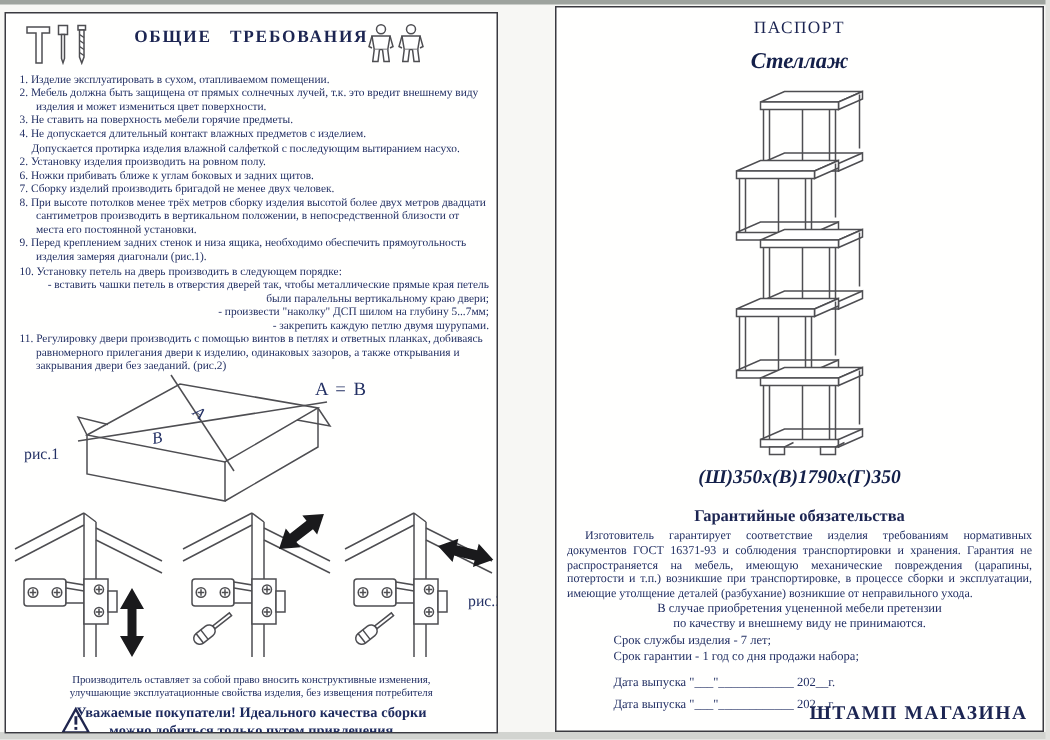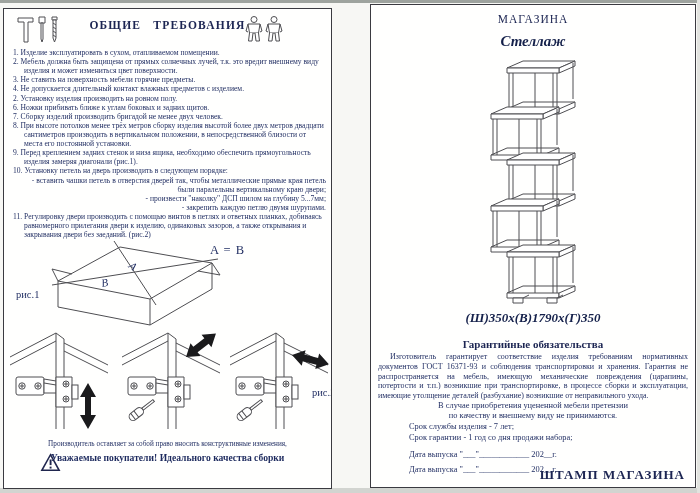--- a/index.html
+++ b/index.html
@@ -101,20 +101,21 @@
         </g>
       </svg>
     </span>
   </div>
 
   <div class="req-list">
     <p class="num">1. Изделие эксплуатировать в сухом, отапливаемом помещении.</p>
     <p class="num">2. Мебель должна быть защищена от прямых солнечных лучей, т.к. это вредит внешнему виду изделия и может измениться цвет поверхности.</p>
     <p class="num">3. Не ставить на поверхность мебели горячие предметы.</p>
     <p class="num">4. Не допускается длительный контакт влажных предметов с изделием.</p>
+    <p class="cont">Допускается протирка изделия влажной салфеткой с последующим вытиранием насухо.</p>
     <p class="num">2. Установку изделия производить на ровном полу.</p>
     <p class="num">6. Ножки прибивать ближе к углам боковых и задних щитов.</p>
     <p class="num">7. Сборку изделий производить бригадой не менее двух человек.</p>
     <p class="num">8. При высоте потолков менее трёх метров сборку изделия высотой более двух метров двадцати сантиметров производить в вертикальном положении, в непосредственной близости от места его постоянной установки.</p>
     <p class="num">9. Перед креплением задних стенок и низа ящика, необходимо обеспечить прямоугольность изделия замеряя диагонали (рис.1).</p>
     <p class="num">10. Установку петель на дверь производить в следующем порядке:</p>
     <p class="sub">- вставить чашки петель в отверстия дверей так, чтобы металлические прямые края петель были паралельны вертикальному краю двери;</p>
     <p class="sub">- произвести "наколку" ДСП шилом на глубину 5...7мм;</p>
     <p class="sub">- закрепить каждую петлю двумя шурупами.</p>
     <p class="num">11. Регулировку двери производить с помощью винтов в петлях и ответных планках, добиваясь равномерного прилегания двери к изделию, одинаковых зазоров, а также открывания и закрывания двери без заеданий. (рис.2)</p>
@@ -193,38 +194,40 @@
           <path class="arr" d="M0,0 L12,-8 L12,-3.5 L26,-3.5 L26,-8 L38,0 L26,8 L26,3.5 L12,3.5 L12,8 Z"></path>
         </g>
         <use href="#screwdriver" x="8" y="92"></use>
       </svg>
     </span>
     <span class="fig2-label">рис.2</span>
   </div>
 
   <div class="mfr-note">
     <div>Производитель оставляет за собой право вносить конструктивные изменения,</div>
+    <div>улучшающие эксплуатационные свойства изделия, без извещения потребителя</div>
   </div>
 
   <div class="warning">
     <span class="tri">
       <svg width="21" height="19" viewBox="0 0 24 22">
         <path d="M12,2 L22,20 L2,20 Z" fill="none" stroke="#20264e" stroke-width="1.8"></path>
         <rect x="11" y="7.5" width="2.2" height="6.5" fill="#20264e"></rect>
         <rect x="11" y="15.8" width="2.2" height="2.2" fill="#20264e"></rect>
       </svg>
     </span>
     <div>Уважаемые покупатели! Идеального качества сборки</div>
+    <div>можно добиться только путем привлечения</div>
 
   </div>
 </div>
 
 <div class="panel" id="right-panel">
 
-  <div class="rp-doc-title">МАГАЗИНА</div>
+  <div class="rp-doc-title">ПАСПОРТ</div>
   <div class="rp-product">Стеллаж</div>
 
   <div class="shelf-wrap">
     <svg width="120" height="252" viewBox="0 0 120 252">
       <defs>
         <symbol id="mod" overflow="visible">
           <path class="lnf" d="M0,0 l16,-7 h52 l-16,7 z"></path>
           <path class="lnf" d="M52,0 l16,-7 v5 l-16,7 z"></path>
           <path class="lnf" d="M0,0 h52 v5 h-52 z"></path>
           <path class="ln" d="M0,41 l16,-7 h52"></path>

